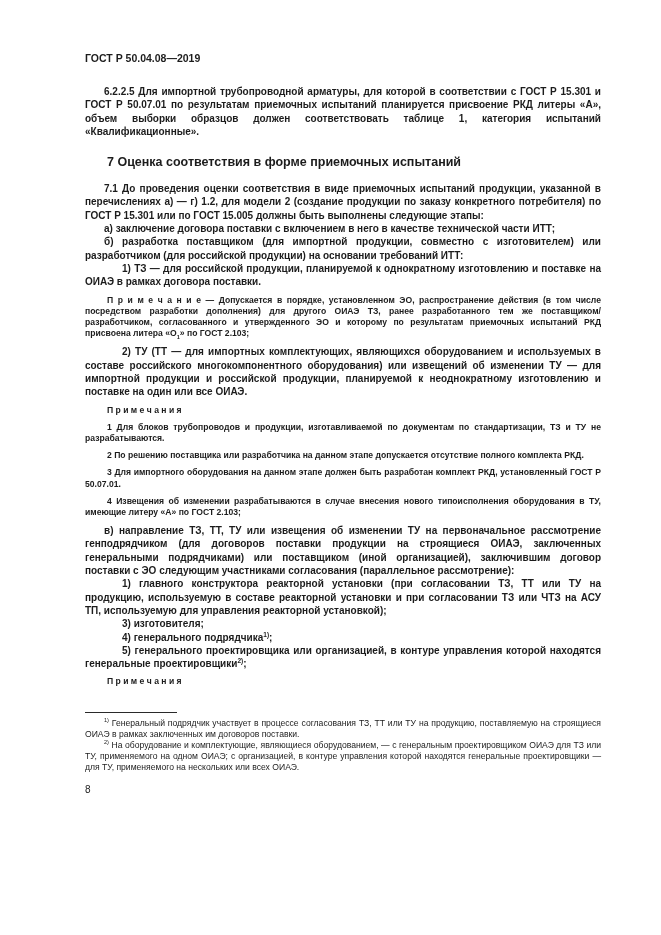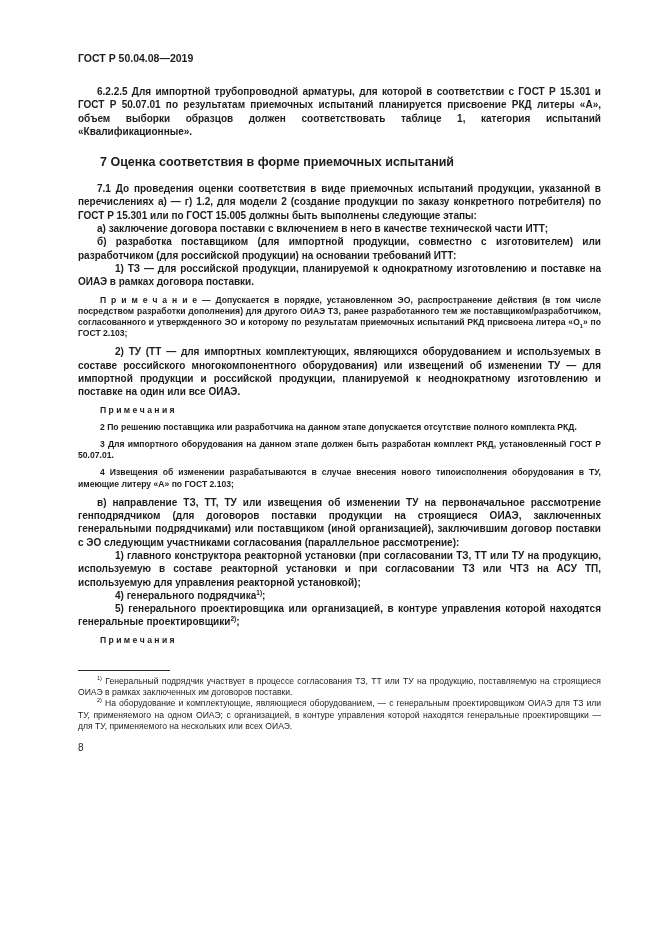--- a/index.html
+++ b/index.html
@@ -9,20 +9,21 @@
     height: 935px;
     background: #ffffff;
     color: #1c1c1c;
     font-family: "Liberation Sans", "DejaVu Sans", sans-serif;
     overflow: hidden;
     box-sizing: border-box;
   }
   .content {
     box-sizing: border-box;
     padding: 52px 60px 0 78px;
+    margin-left: 7px;
   }
   .doc-header {
     font-size: 10.5px;
     font-weight: bold;
     margin: 0 0 21px 0;
     text-align: left;
   }
   .blk { margin: 0; text-align: justify; font-weight: bold; }
   .body {
     font-size: 10px;
@@ -91,25 +92,27 @@
     <div>
         <p class="blk body"><span>6.2.2.5 Для импортной трубопроводной арматуры, для которой в соответствии с ГОСТ Р 15.301 и ГОСТ Р 50.07.01 по результатам приемочных испытаний планируется присвоение РКД литеры «А», объем выборки образцов должен соответствовать таблице 1, категория испытаний «Квалификационные».</span></p>
         <p class="blk heading"><span>7 Оценка соответствия в форме приемочных испытаний</span></p>
         <p class="blk body"><span>7.1 До проведения оценки соответствия в виде приемочных испытаний продукции, указанной в перечислениях а) — г) 1.2, для модели 2 (создание продукции по заказу конкретного потребителя) по ГОСТ Р 15.301 или по ГОСТ 15.005 должны быть выполнены следующие этапы:</span></p>
         <p class="blk body"><span>а) заключение договора поставки с включением в него в качестве технической части ИТТ;</span></p>
         <p class="blk body"><span>б) разработка поставщиком (для импортной продукции, совместно с изготовителем) или разработчиком (для российской продукции) на основании требований ИТТ:</span></p>
         <p class="blk sub"><span>1) ТЗ — для российской продукции, планируемой к однократному изготовлению и поставке на ОИАЭ в рамках договора поставки.</span></p>
         <p class="blk note"><span>П р и м е ч а н и е — Допускается в порядке, установленном ЭО, распространение действия (в том числе посредством разработки дополнения) для другого ОИАЭ ТЗ, ранее разработанного тем же поставщиком/разработчиком, согласованного и утвержденного ЭО и которому по результатам приемочных испытаний РКД присвоена литера «О</span><sub>1</sub><span>» по ГОСТ 2.103;</span></p>
         <p class="blk sub"><span>2) ТУ (ТТ — для импортных комплектующих, являющихся оборудованием и используемых в составе российского многокомпонентного оборудования) или извещений об изменении ТУ — для импортной продукции и российской продукции, планируемой к неоднократному изготовлению и поставке на один или все ОИАЭ.</span></p>
         <p class="blk note notes-header"><span>П р и м е ч а н и я</span></p>
+        <p class="blk note"><span>1 Для блоков трубопроводов и продукции, изготавливаемой по документам по стандартизации, ТЗ и ТУ не разрабатываются.</span></p>
         <p class="blk note"><span>2 По решению поставщика или разработчика на данном этапе допускается отсутствие полного комплекта РКД.</span></p>
         <p class="blk note"><span>3 Для импортного оборудования на данном этапе должен быть разработан комплект РКД, установленный ГОСТ Р 50.07.01.</span></p>
         <p class="blk note"><span>4 Извещения об изменении разрабатываются в случае внесения нового типоисполнения оборудования в ТУ, имеющие литеру «А» по ГОСТ 2.103;</span></p>
         <p class="blk body"><span>в) направление ТЗ, ТТ, ТУ или извещения об изменении ТУ на первоначальное рассмотрение генподрядчиком (для договоров поставки продукции на строящиеся ОИАЭ, заключенных генеральными подрядчиками) или поставщиком (иной организацией), заключившим договор поставки с ЭО следующим участниками согласования (параллельное рассмотрение):</span></p>
         <p class="blk sub"><span>1) главного конструктора реакторной установки (при согласовании ТЗ, ТТ или ТУ на продукцию, используемую в составе реакторной установки и при согласовании ТЗ или ЧТЗ на АСУ ТП, используемую для управления реакторной установкой);</span></p>
+        <p class="blk sub"><span>3) изготовителя;</span></p>
         <p class="blk sub"><span>4) генерального подрядчика</span><sup>1)</sup><span>;</span></p>
         <p class="blk sub"><span>5) генерального проектировщика или организацией, в контуре управления которой находятся генеральные проектировщики</span><sup>2)</sup><span>;</span></p>
         <p class="blk note notes-header"><span>П р и м е ч а н и я</span></p>
       </div>
 
     <hr class="footnote-sep">
 
     <div>
         <p class="footnote"><sup>1)</sup><span> Генеральный подрядчик участвует в процессе согласования ТЗ, ТТ или ТУ на продукцию, поставляемую на строящиеся ОИАЭ в рамках заключенных им договоров поставки.</span></p>
         <p class="footnote"><sup>2)</sup><span> На оборудование и комплектующие, являющиеся оборудованием, — с генеральным проектировщиком ОИАЭ для ТЗ или ТУ, применяемого на одном ОИАЭ; с организацией, в контуре управления которой находятся генеральные проектировщики — для ТУ, применяемого на нескольких или всех ОИАЭ.</span></p>

